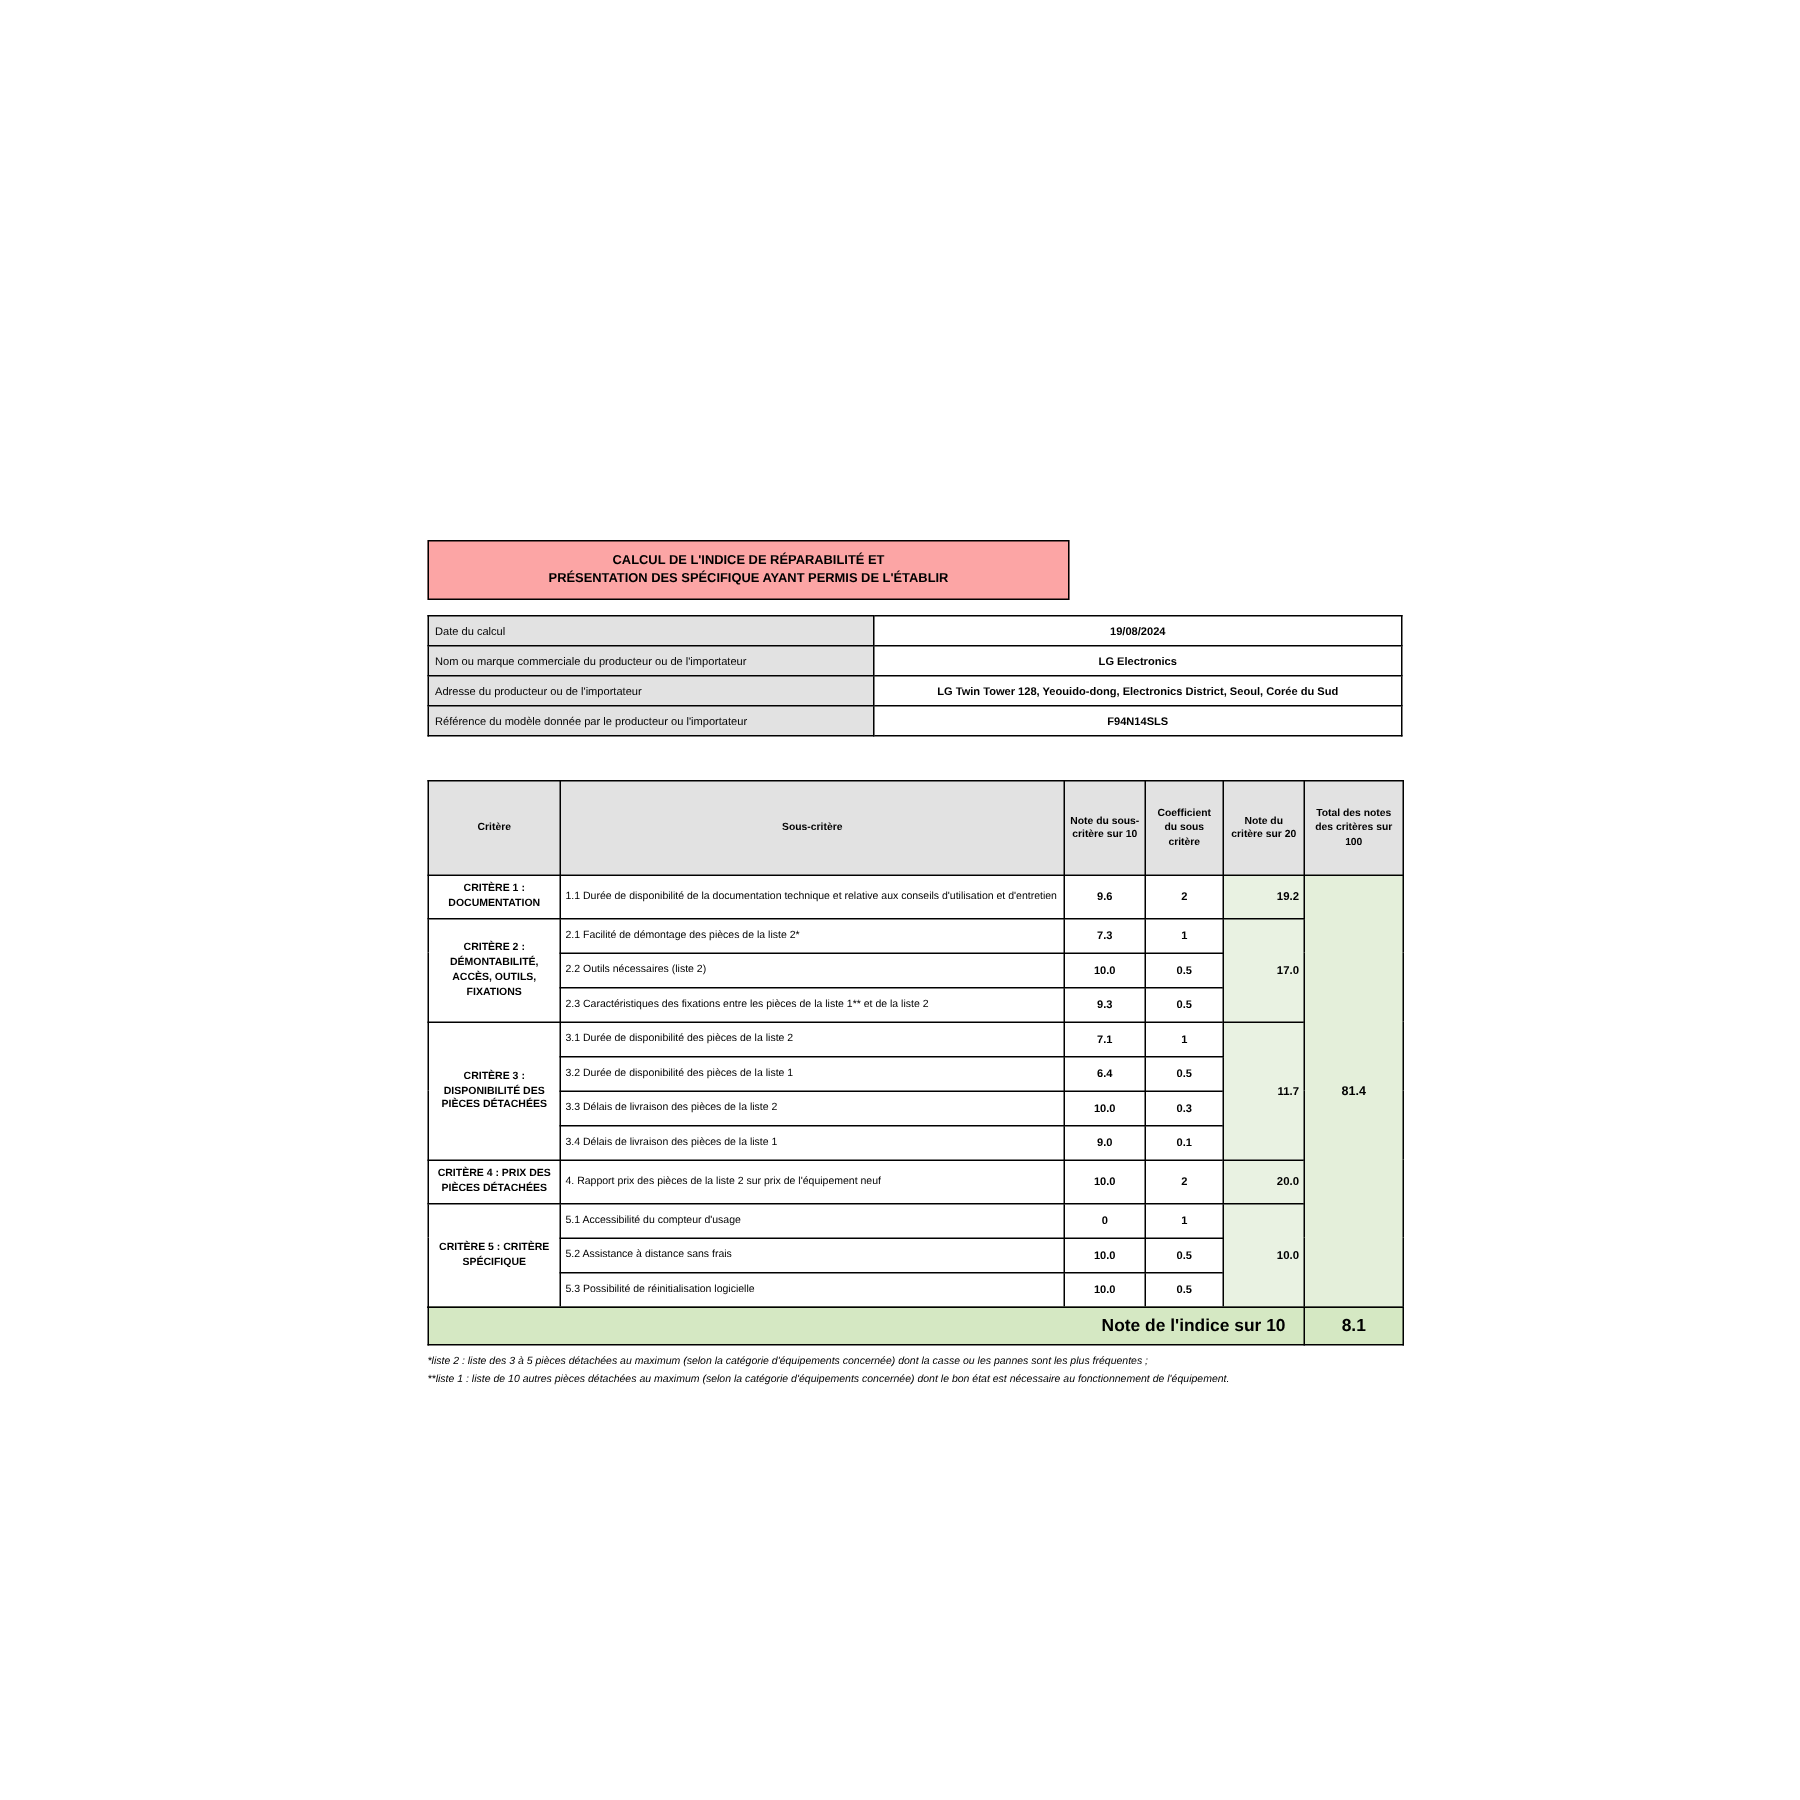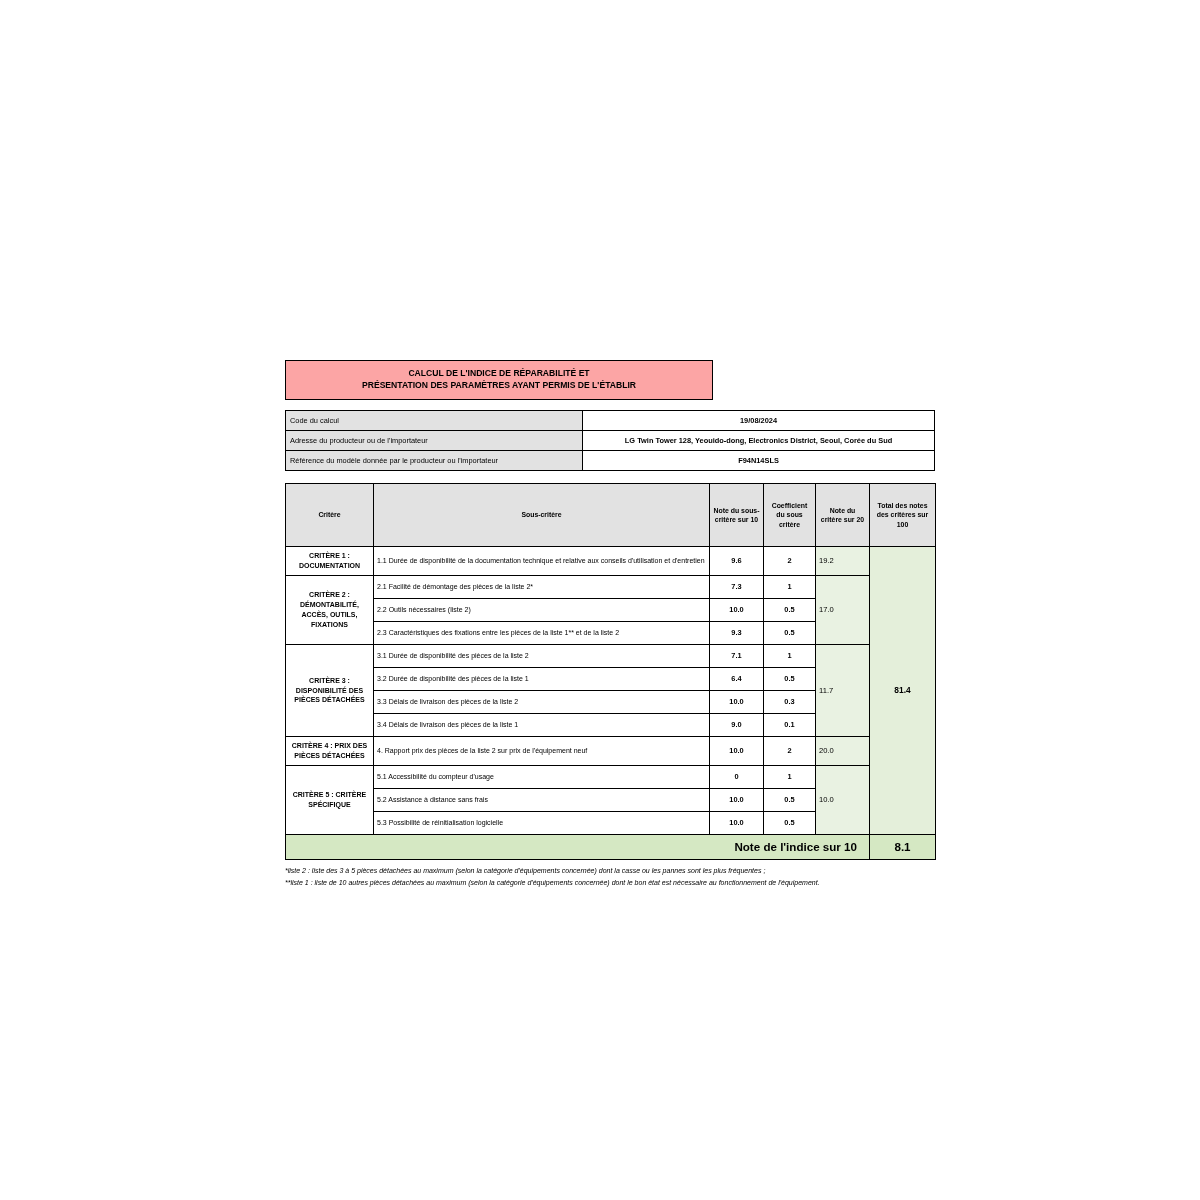--- a/index.html
+++ b/index.html
@@ -83,21 +83,21 @@
     text-align: left;
   }
   .info-value {
     text-align: center;
     font-weight: bold;
     font-size: 7.8px;
   }
 
   
   .main-table {
-    margin-top: 12px;
+    margin-top: 29px;
     border-collapse: collapse;
     width: 650px;
     table-layout: fixed;
   }
   .main-table td, .main-table th {
     border: 1px solid #000;
     font-size: 7.2px;
     padding: 2px 3px;
     vertical-align: middle;
   }
@@ -126,22 +126,22 @@
     text-align: left;
     font-size: 7.0px;
     line-height: 1.35;
   }
   td.num {
     text-align: center;
     font-weight: bold;
     font-size: 7.4px;
   }
   td.note20 {
-    text-align: left;
-    font-weight: normal;
+    text-align: right;
+    font-weight: bold;
     font-size: 7.6px;
     background: #e9f2e2;
   }
   td.total {
     text-align: center;
     font-weight: bold;
     font-size: 8.4px;
     background: #e4efda;
   }
   tr.data-row td { height: 18px; }
@@ -183,30 +183,34 @@
   }
 </style>
 </head>
 <body>
 
 <div class="sheet">
 
   <div class="header-row">
     <div class="header-title">
       <div>CALCUL DE L'INDICE DE RÉPARABILITÉ ET</div>
-      <div>PRÉSENTATION DES PARAMÈTRES AYANT PERMIS DE L'ÉTABLIR</div>
+      <div>PRÉSENTATION DES SPÉCIFIQUE AYANT PERMIS DE L'ÉTABLIR</div>
     </div>
   </div>
 
 
   <table class="info-table">
     <tbody>
       <tr>
-        <td class="info-label">Code du calcul</td>
+        <td class="info-label">Date du calcul</td>
         <td class="info-value">19/08/2024</td>
+      </tr>
+      <tr>
+        <td class="info-label">Nom ou marque commerciale du producteur ou de l'importateur</td>
+        <td class="info-value">LG Electronics</td>
       </tr>
       <tr>
         <td class="info-label">Adresse du producteur ou de l'importateur</td>
         <td class="info-value">LG Twin Tower 128, Yeouido-dong, Electronics District, Seoul, Corée du Sud</td>
       </tr>
       <tr>
         <td class="info-label">Référence du modèle donnée par le producteur ou l'importateur</td>
         <td class="info-value">F94N14SLS</td>
       </tr>
     </tbody>

